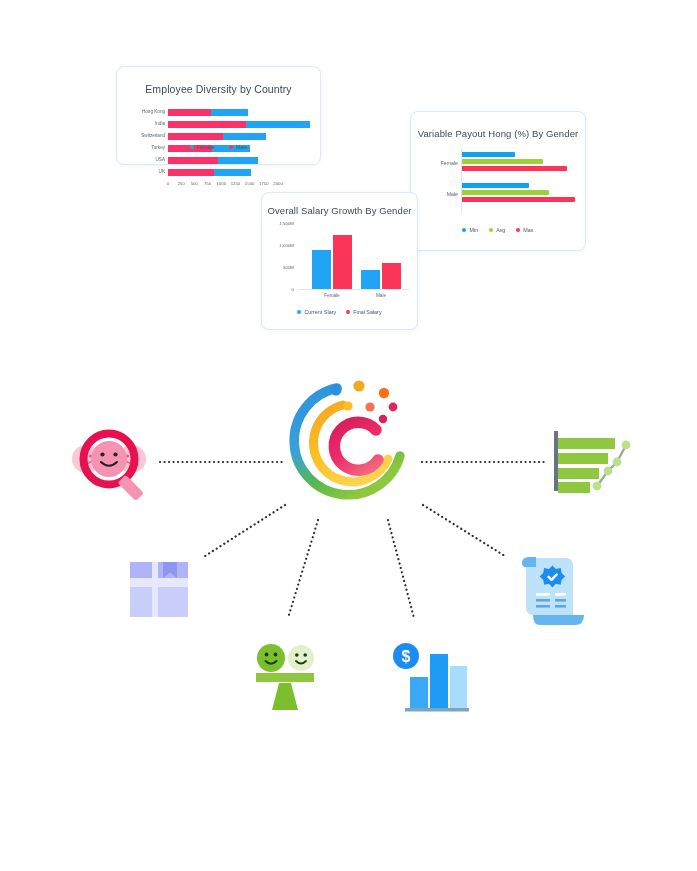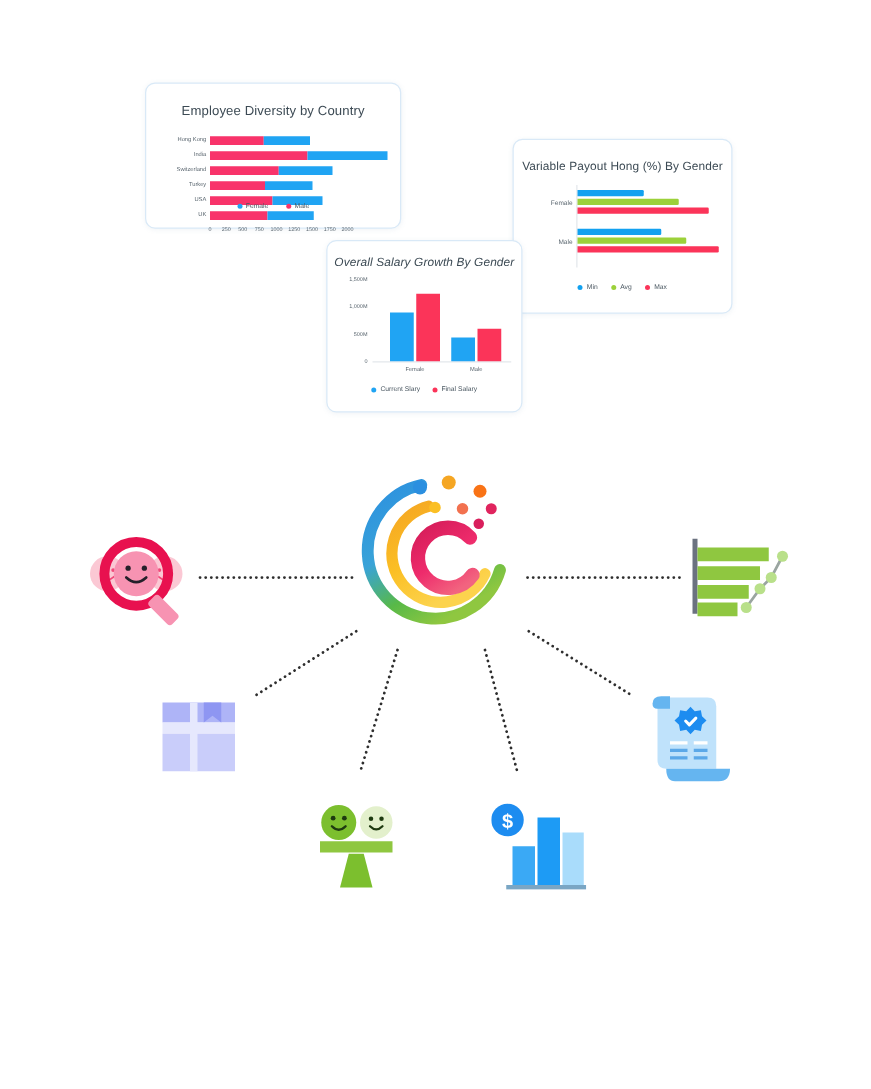--- a/index.html
+++ b/index.html
@@ -30,28 +30,28 @@
     box-shadow: 0 1px 4px rgba(120,150,180,0.10);
     box-sizing: border-box;
   }
   .card-title {
     text-align: center;
     color: #3c4a54;
     font-weight: 400;
     letter-spacing: .1px;
   }
 
-  #card-diversity { left: 116px; top: 66px; width: 205px; height: 117px; }
+  #card-diversity { left: 116px; top: 66px; width: 205px; height: 99px; }
   #card-diversity .card-title { font-size: 10.5px; margin-top: 16px; }
 
   #card-payout { left: 410px; top: 111px; width: 176px; height: 140px; z-index: 3; }
   #card-payout .card-title { font-size: 9.5px; margin-top: 16px; }
 
   #card-growth { left: 261px; top: 192px; width: 157px; height: 138px; z-index: 4; }
-  #card-growth .card-title { font-size: 9.5px; margin-top: 12px; font-style: italic; }
+  #card-growth .card-title { font-size: 9.5px; margin-top: 12px; }
 
   
   .hchart { position: absolute; left: 12px; top: 40px; right: 10px; }
   .hrow { display: flex; align-items: center; height: 11px; margin-bottom: 1px; }
   .hrow-label {
     width: 36px;
     text-align: right;
     font-size: 4.6px;
     color: #5b6770;
     padding-right: 3px;

